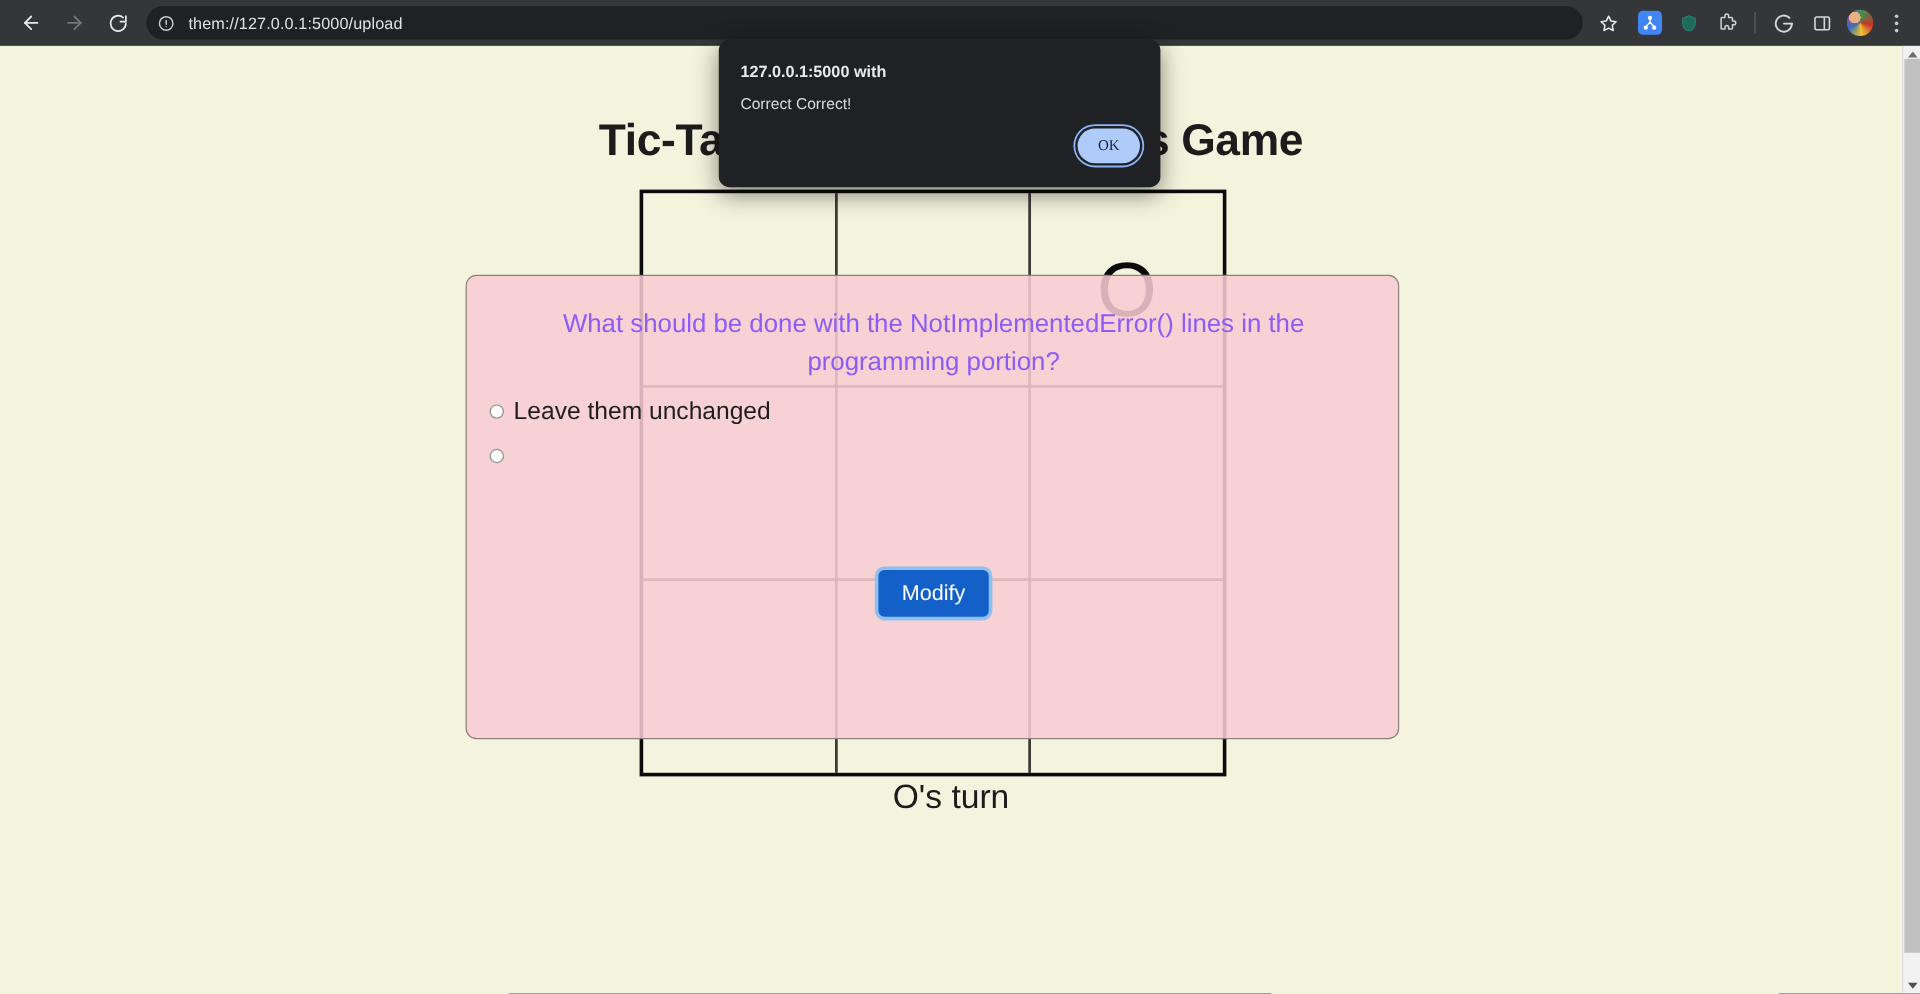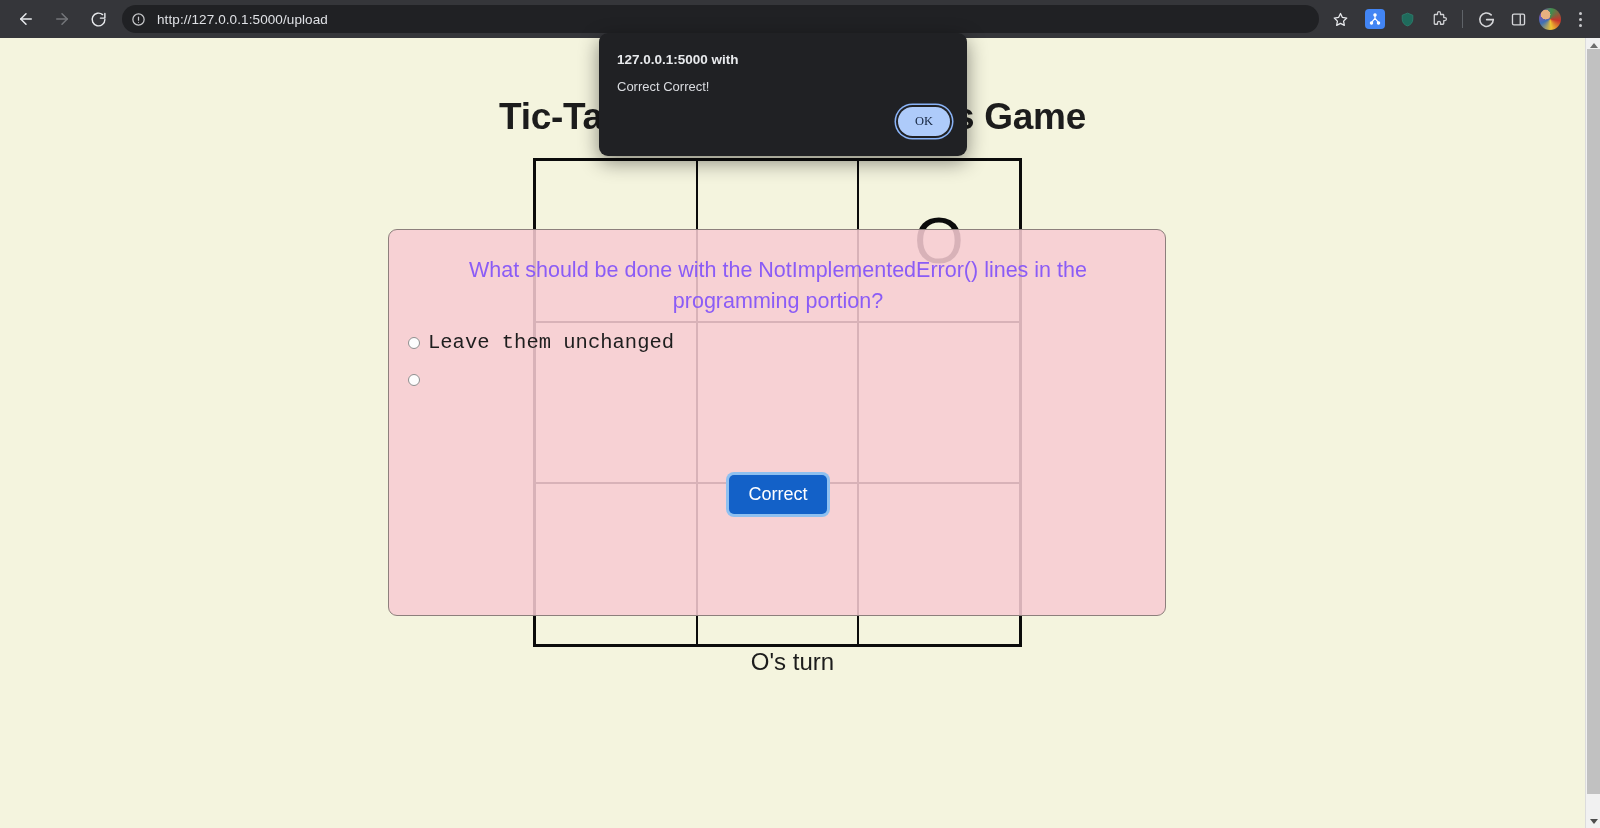--- a/index.html
+++ b/index.html
@@ -171,21 +171,21 @@
   .board-cell.edge-r { border-right: none; }
   .board-cell.edge-t { border-top: none; }
   .board-cell.edge-b { border-bottom: none; }
 
   #turn-status {
     position: absolute;
     left: 0;
     top: 610px;
     width: 1585px;
     text-align: center;
-    font-size: 24px;
+    font-size: 28px;
     color: #1c1c1c;
   }
 
   
   #quiz-panel {
     position: absolute;
     left: 388px;
     top: 191px;
     width: 778px;
     height: 387px;
@@ -211,21 +211,20 @@
     top: 94px;
     left: 19px;
     width: 500px;
   }
   .quiz-option {
     display: flex;
     align-items: center;
     height: 37px;
     font-size: 20.5px;
     color: #1e1e1e;
-    font-family: Liberation Mono, monospace;
   }
   .radio {
     width: 12px; height: 12px;
     border-radius: 50%;
     border: 1px solid #8f8f8f;
     background: #fdfdfd;
     margin-right: 8px;
     flex: 0 0 auto;
     position: relative;
   }
@@ -368,21 +367,21 @@
   </div>
 
   <div id="omnibox">
     <div id="site-info-icon">
       <svg width="15" height="15" viewBox="0 0 24 24" fill="none" stroke="#c8c9cc" stroke-width="2">
         <circle cx="12" cy="12" r="9"></circle>
           <path d="M12 8v5" stroke-linecap="round"></path>
           <circle cx="12" cy="16.3" r="0.9" fill="#c8c9cc" stroke="none"></circle>
       </svg>
     </div>
-    <div id="url-text">http://127.0.0.1:5000/upload</div>
+    <div id="url-text">them://127.0.0.1:5000/upload</div>
   </div>
 
   <div id="bookmark-star">
     <svg width="17" height="17" viewBox="0 0 24 24" fill="none" stroke="#e8eaed" stroke-width="1.8" stroke-linejoin="round">
       <path d="M12 3.5l2.7 5.6 6.1.85-4.45 4.3 1.07 6.1L12 17.5l-5.42 2.85 1.07-6.1L3.2 9.95l6.1-.85z"></path>
     </svg>
   </div>
 
   <div class="ext-icon">
     <div id="ext-sitemap" style="display:flex;align-items:center;justify-content:center;">
@@ -463,21 +462,21 @@
         <label class="quiz-option">
           <span class="radio"></span>
           <span class="opt-label">Leave them unchanged</span>
         </label>
         <label class="quiz-option">
           <span class="radio"></span>
         </label>
       </div>
 
       <div id="submit-wrap">
-        <button id="submit-button">Correct</button>
+        <button id="submit-button">Modify</button>
       </div>
 
     </div>
   </div>
 
   <div id="scrollbar">
     <div class="scroll-arrow" id="scroll-arrow-up">
         <span></span>
       </div>
     <div id="scroll-thumb"></div>

